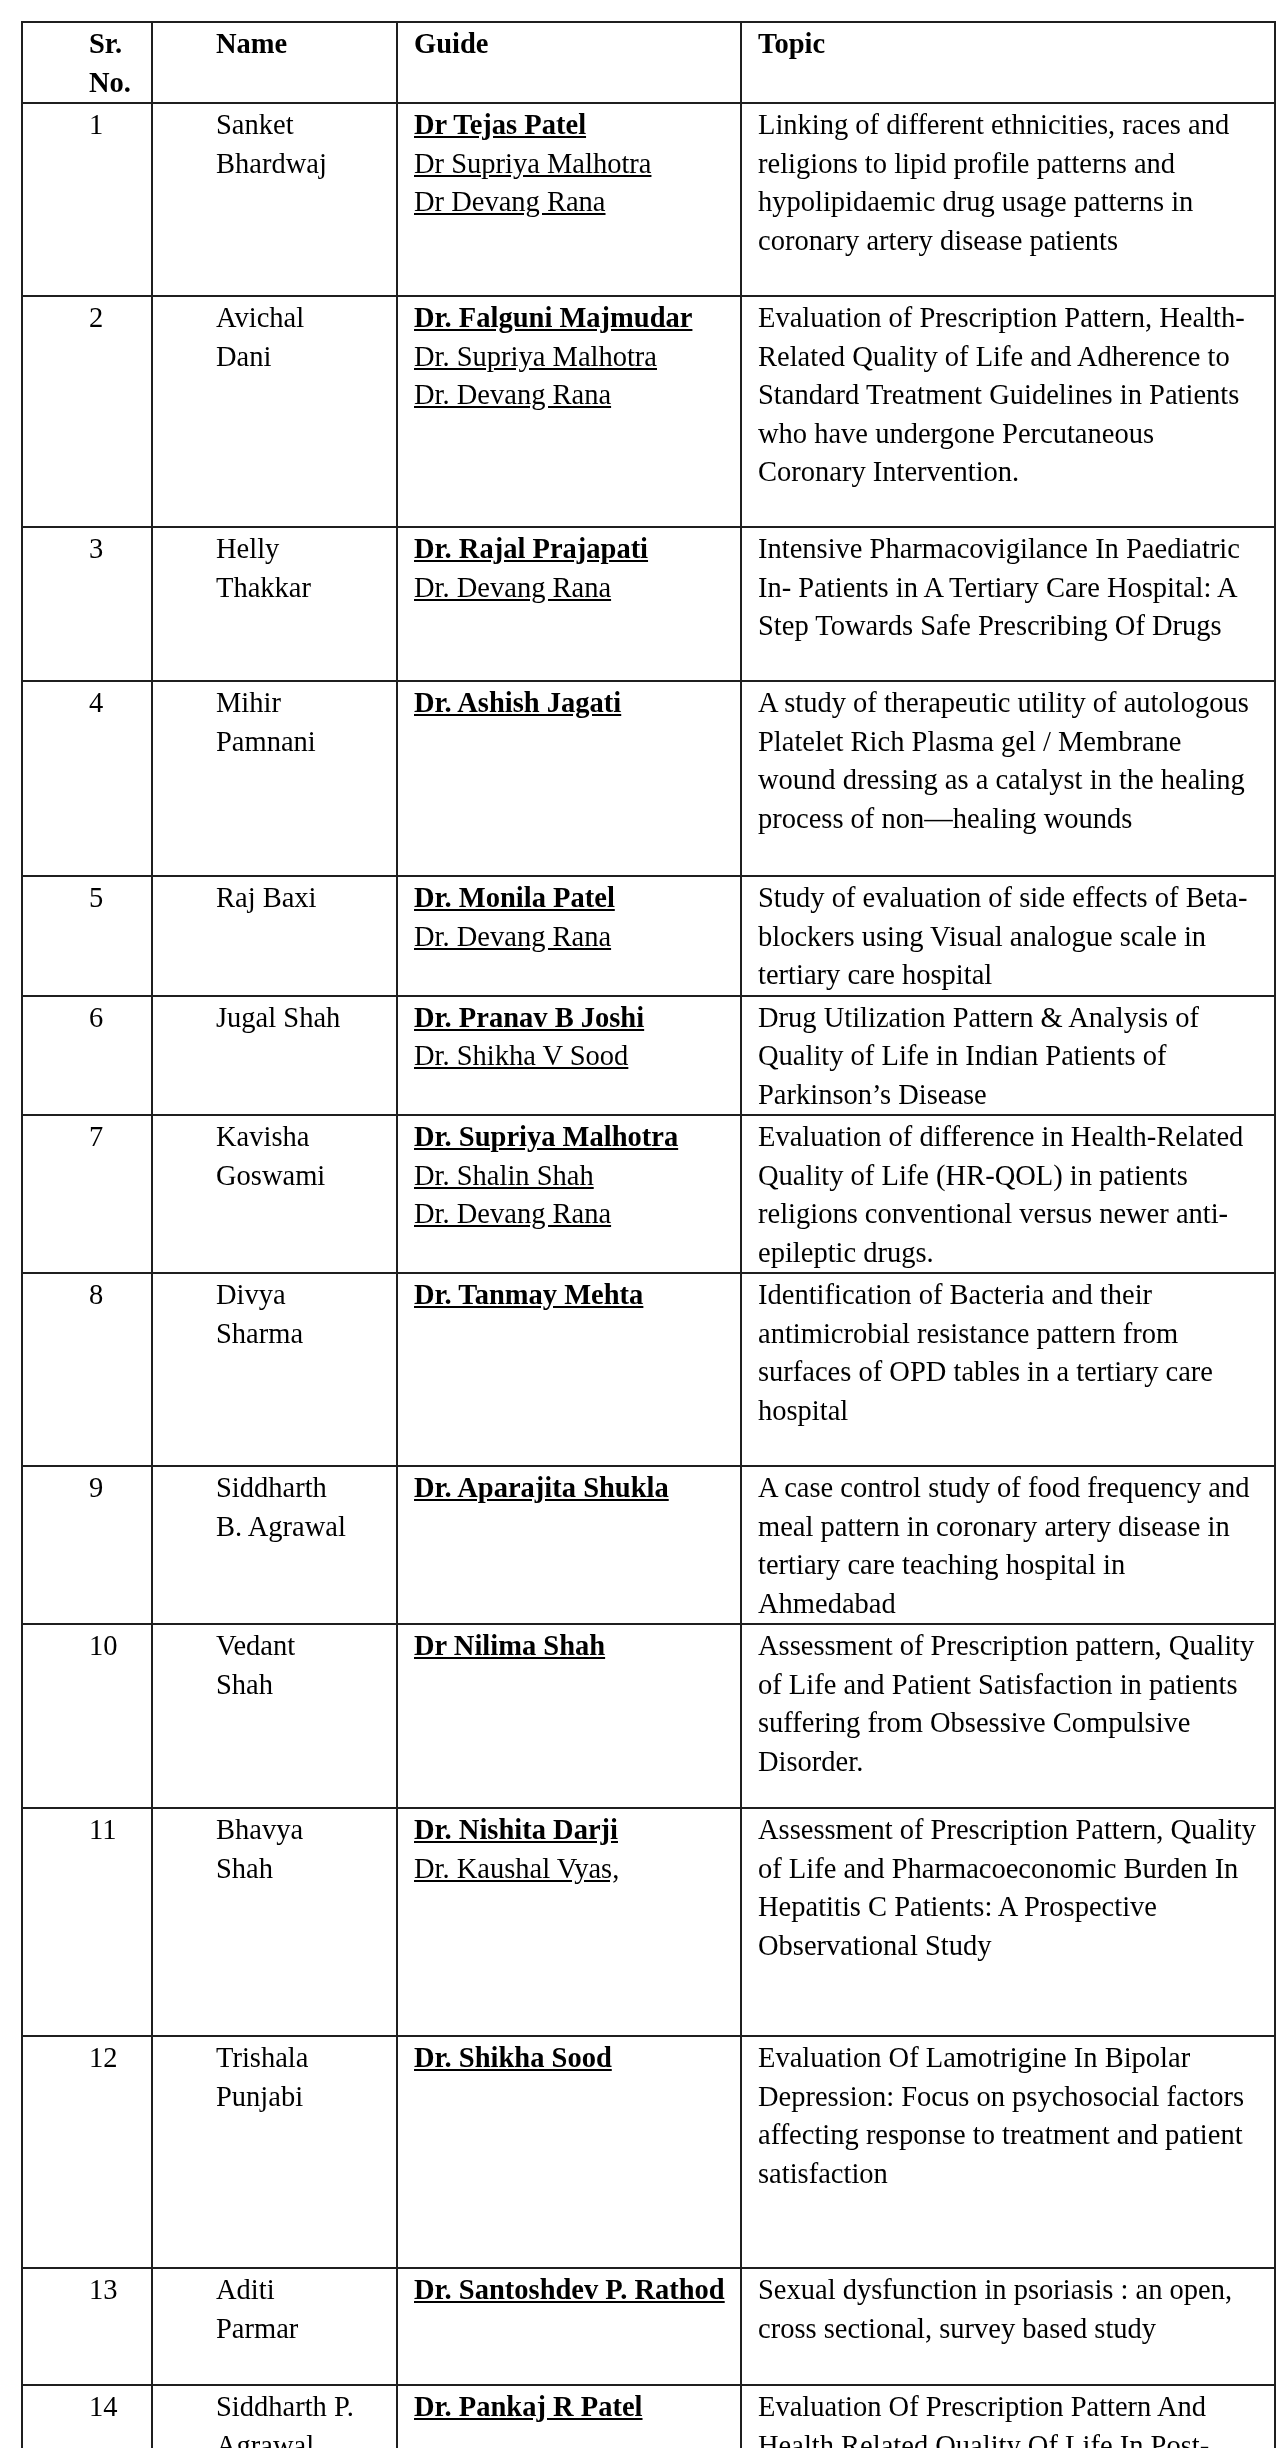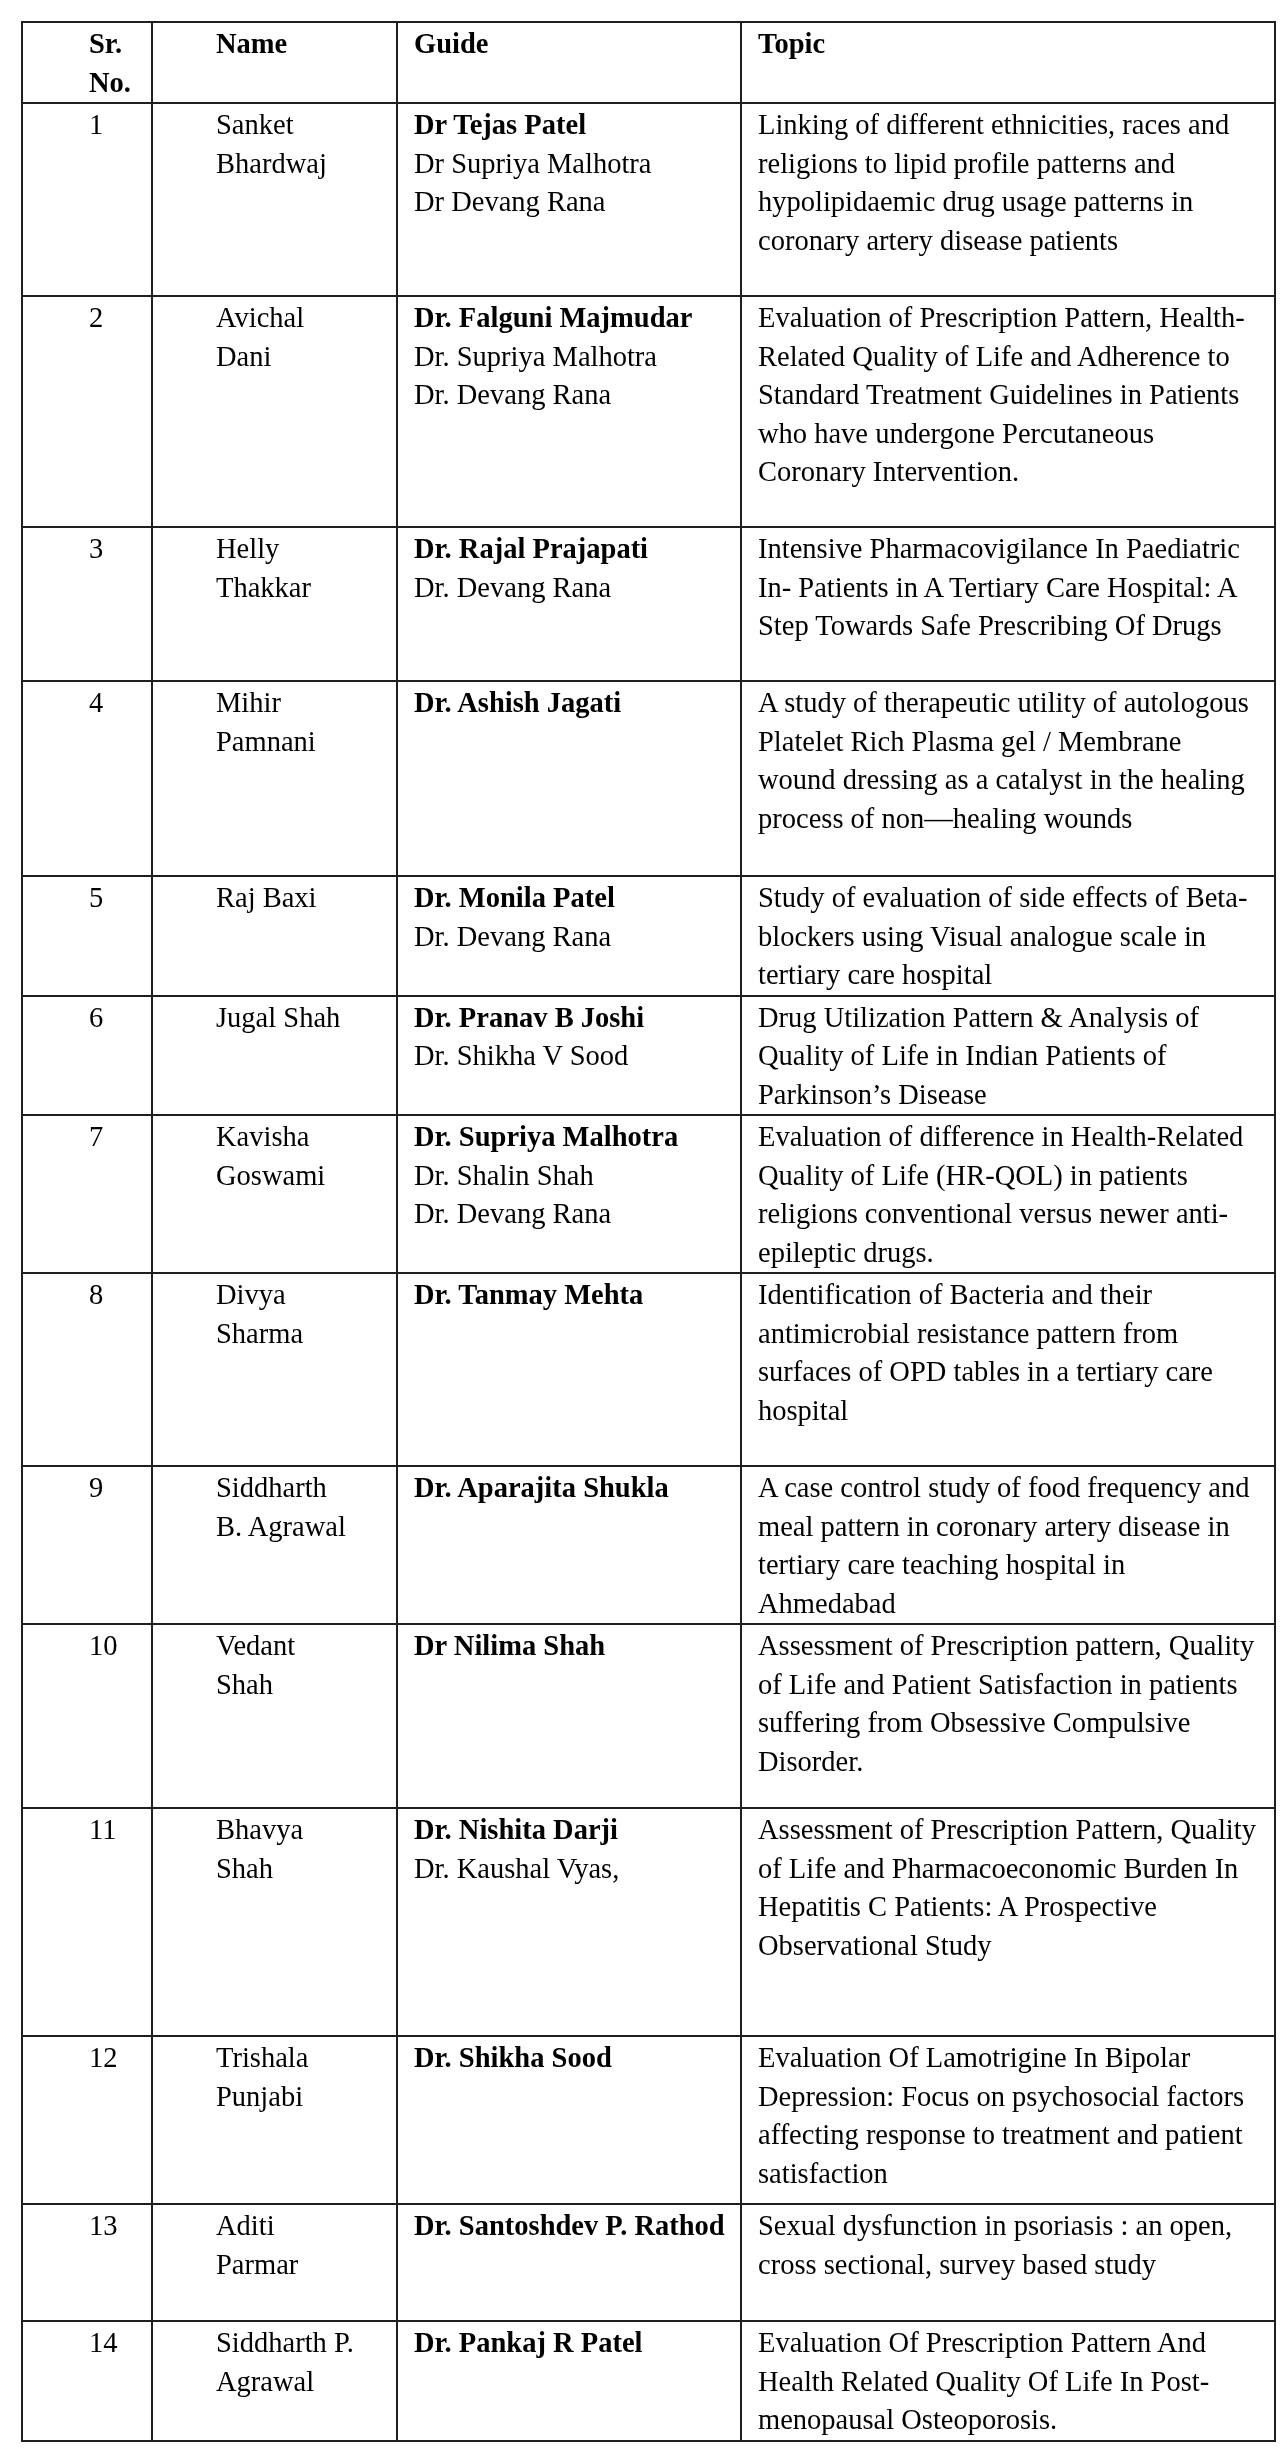--- a/index.html
+++ b/index.html
@@ -23,21 +23,21 @@
   }
   .doc-table th { font-weight: bold; }
   .c-sr   { width: 130px; }
   .c-name { width: 245px; }
   .c-guide{ width: 344px; }
   .c-topic{ width: 534px; }
   .cell-sr   { padding: 2px 0 0 66px !important; }
   .cell-name { padding: 2px 4px 0 63px !important; }
   .cell-guide{ padding: 2px 4px 0 16px !important; }
   .cell-topic{ padding: 2px 10px 0 16px !important; }
-  .guide-line { display: block; }
+  .guide-line { display: block; text-decoration: underline; }
   .guide-line.primary { font-weight: bold; }
   .name-line { display: block; }
 </style>
 </head>
 <body>
 
 <table class="doc-table">
   <colgroup>
     <col class="c-sr">
       <col class="c-name">
@@ -175,21 +175,21 @@
     <td class="cell-name">
           <span class="name-line">Bhavya</span>
           <span class="name-line">Shah</span>
         </td>
     <td class="cell-guide">
           <span class="guide-line primary">Dr. Nishita Darji</span>
           <span class="guide-line">Dr. Kaushal Vyas,</span>
         </td>
     <td class="cell-topic">Assessment of Prescription Pattern, Quality of Life and Pharmacoeconomic Burden In Hepatitis C Patients: A Prospective Observational Study</td>
   </tr>
-      <tr style="height: 168px;">
+      <tr style="height: 232px;">
     <td class="cell-sr">12</td>
     <td class="cell-name">
           <span class="name-line">Trishala</span>
           <span class="name-line">Punjabi</span>
         </td>
     <td class="cell-guide">
           <span class="guide-line primary">Dr. Shikha Sood</span>
         </td>
     <td class="cell-topic">Evaluation Of Lamotrigine In Bipolar Depression: Focus on psychosocial factors affecting response to treatment and patient satisfaction</td>
   </tr>

